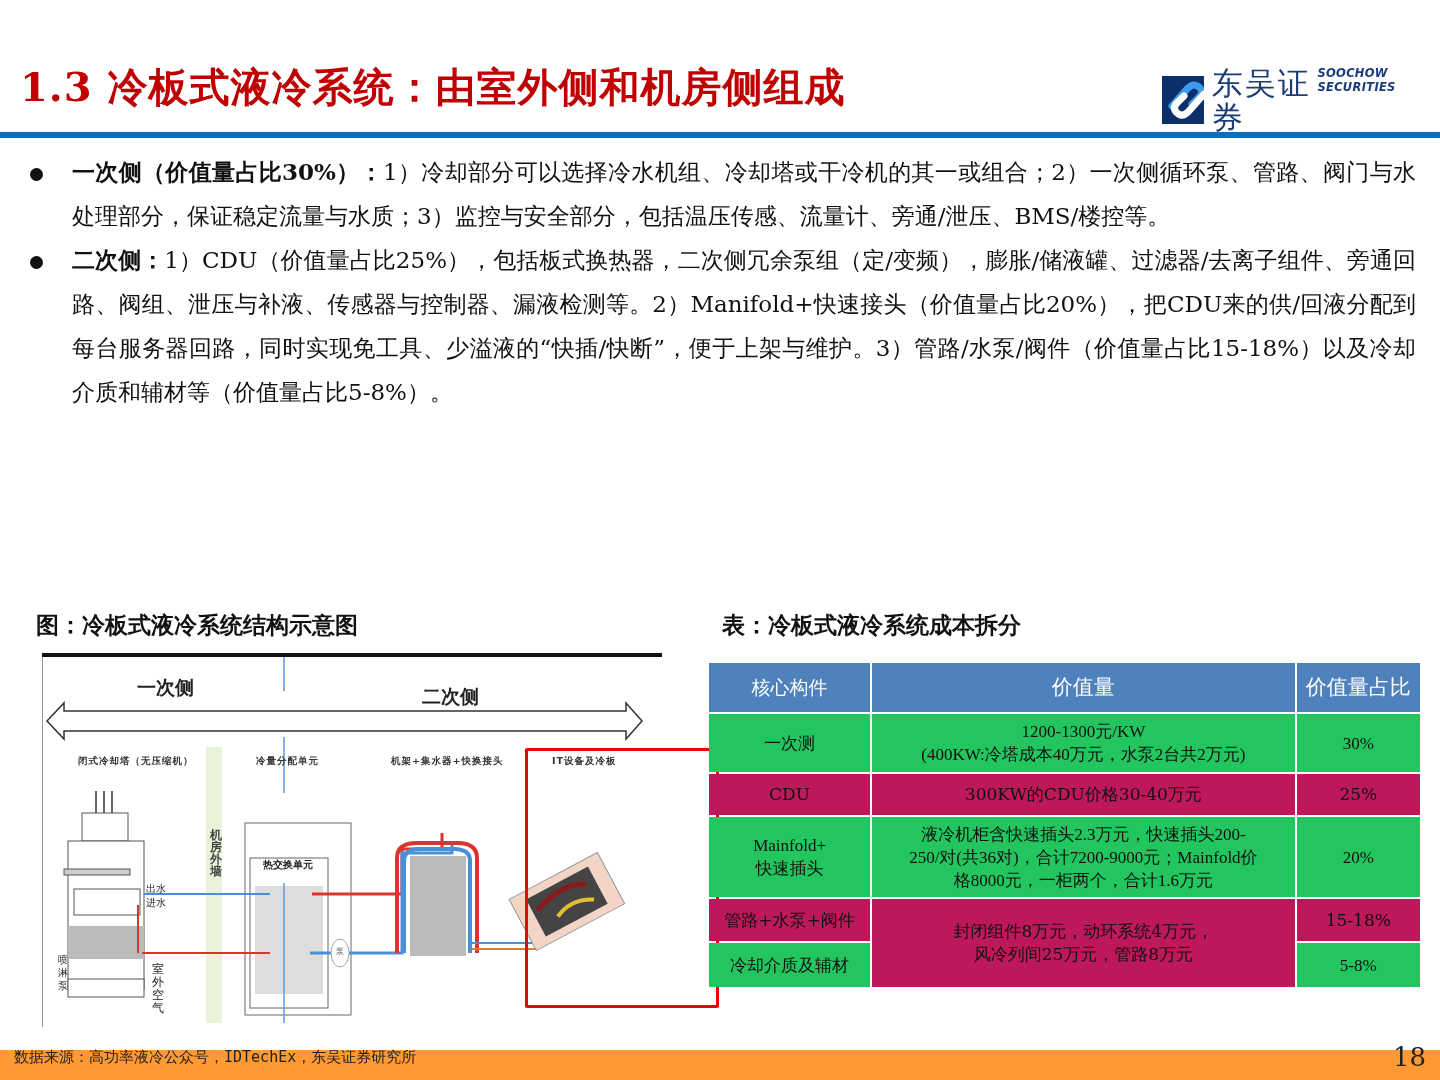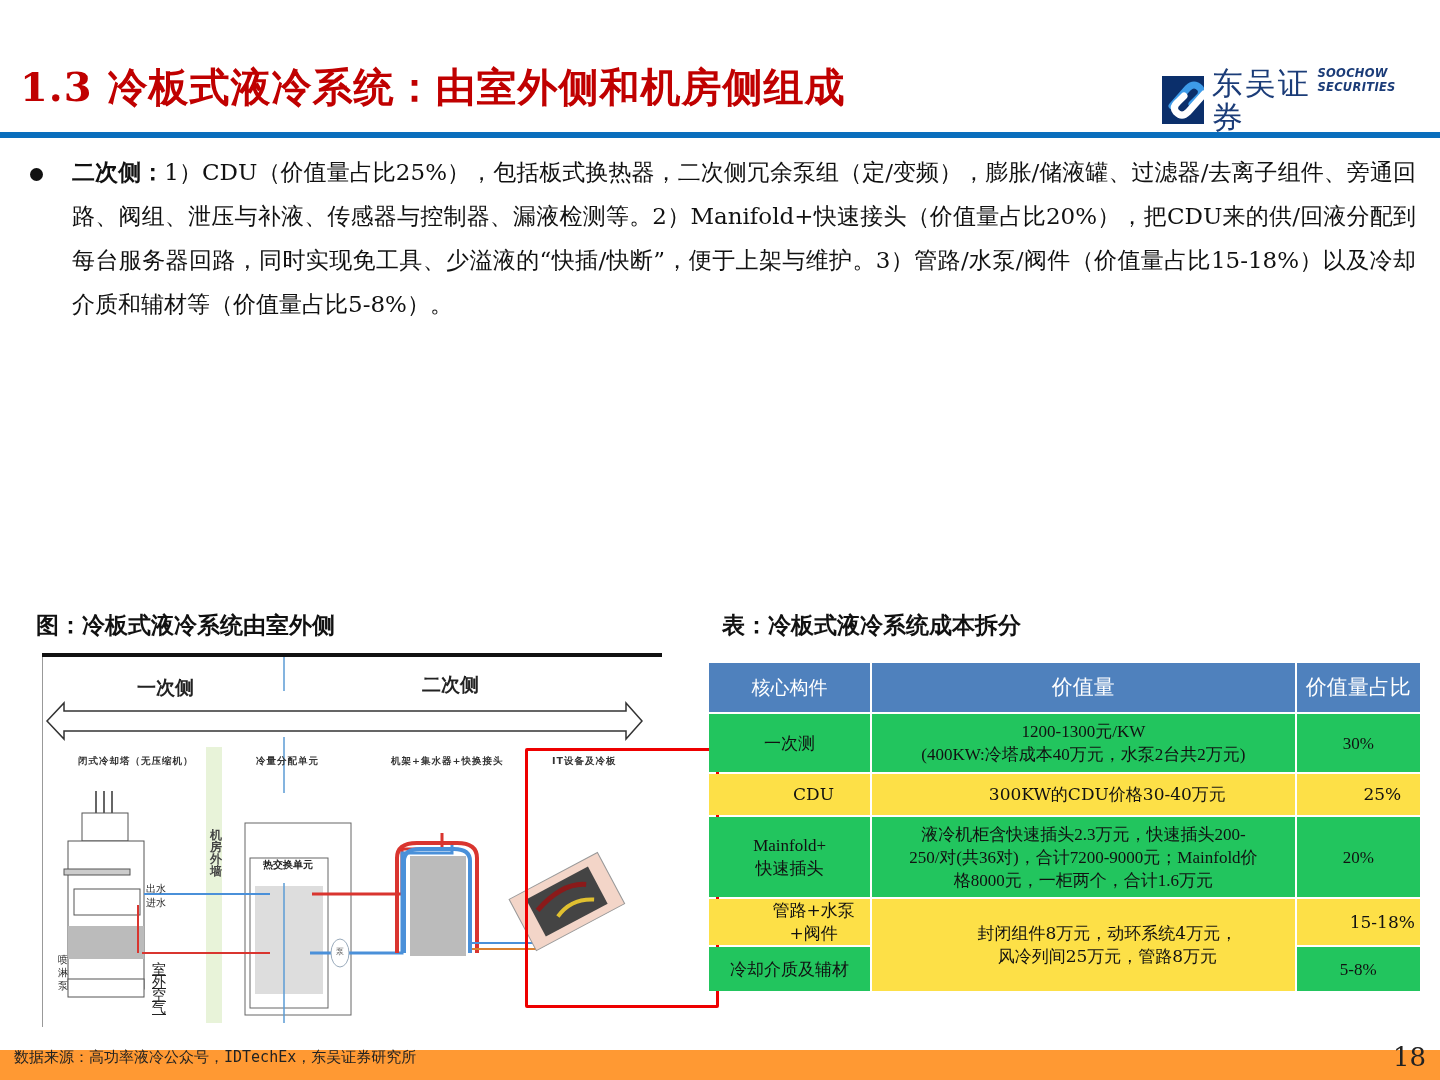--- a/index.html
+++ b/index.html
@@ -33,21 +33,21 @@
   .diag-label { position: absolute; font-family: "DejaVu Sans", sans-serif; font-weight: bold; color: #222; }
   .small { font-size: 9.5px; font-weight: bold; color: #333; letter-spacing: 1px; }
   .redbox { position: absolute; left: 483px; top: 95px; width: 194px; height: 260px; border: 3px solid #e00; border-radius: 2px; }
 
   
   .table { position: absolute; left: 707px; top: 661px; width: 715px; font-family: "DejaVu Serif", serif; }
   table { border-collapse: separate; border-spacing: 2px; width: 100%; }
   td, th { text-align: center; vertical-align: middle; font-size: 17px; line-height: 23px; }
   th { background: #4f81bd; color: #fff; font-weight: normal; height: 49px; font-size: 21px; font-family: "DejaVu Sans", sans-serif; }
   td { font-size: 17px; }
-  .grey { background: #fde047; padding-left: 48px; }
+  .grey { background: #be185d; }
   .white { background: #22c55e; font-family: Liberation Serif, serif; }
 
   
   .footer { position: absolute; left: 0; top: 1050px; width: 1440px; height: 30px; background: #ff9933; display: flex; align-items: center; justify-content: space-between; padding: 0 14px 16px 14px; }
   .footer-src { font-family: "DejaVu Sans Mono", monospace; font-size: 15px; color: #222; }
   .footer-page { font-family: "DejaVu Serif", serif; font-size: 26px; color: #222; }
 </style>
 </head>
 <body>
 
@@ -63,25 +63,29 @@
   <div class="logo-text">
     <span class="logo-cn">东吴证券</span>
     <span class="logo-en">SOOCHOW SECURITIES</span>
   </div>
 </div>
 <div class="rule"></div>
 
 <div class="bullets">
   <div class="bullet">
     <div class="dot"><span></span></div>
+    <div class="body"><span class="b">一次侧（价值量占比30%）：</span><span>1）冷却部分可以选择冷水机组、冷却塔或干冷机的其一或组合；2）一次侧循环泵、管路、阀门与水处理部分，保证稳定流量与水质；3）监控与安全部分，包括温压传感、流量计、旁通/泄压、BMS/楼控等。</span></div>
+  </div>
+  <div class="bullet">
+    <div class="dot"><span></span></div>
     <div class="body"><span class="b">二次侧：</span><span>1）CDU（价值量占比25%），包括板式换热器，二次侧冗余泵组（定/变频），膨胀/储液罐、过滤器/去离子组件、旁通回路、阀组、泄压与补液、传感器与控制器、漏液检测等。2）Manifold+快速接头（价值量占比20%），把CDU来的供/回液分配到每台服务器回路，同时实现免工具、少溢液的“快插/快断”，便于上架与维护。3）管路/水泵/阀件（价值量占比15-18%）以及冷却介质和辅材等（价值量占比5-8%）。</span></div>
   </div>
 </div>
 
-<div class="caption" style="left:36px; top:610px;">图：冷板式液冷系统由室外侧</div>
+<div class="caption" style="left:36px; top:610px;">图：冷板式液冷系统结构示意图</div>
 
 <div class="diagram">
   <div class="diag-topbar"></div>
   <div class="diag-leftbar"></div>
   <svg width="636" height="374" style="position:absolute;left:0;top:0;">
 
     <line x1="242" y1="4" x2="242" y2="38" stroke="#5b9bd5" stroke-width="1.5"></line>
     <line x1="242" y1="84" x2="242" y2="140" stroke="#5b9bd5" stroke-width="1.5"></line>
 
     <path d="M5 68 L22 50 L22 58 L584 58 L584 50 L600 68 L584 86 L584 78 L22 78 L22 86 Z" fill="#fff" stroke="#333" stroke-width="1.5"></path>
@@ -118,31 +122,31 @@
     <line x1="430" y1="296" x2="495" y2="296" stroke="#d98030" stroke-width="2"></line>
 
     <g transform="translate(520 250) rotate(-28)">
       <rect x="-45" y="-28" width="100" height="58" fill="#f3d5c8" stroke="#999"></rect>
       <rect x="-30" y="-20" width="70" height="42" fill="#444"></rect>
       <path d="M-25 -5 Q10 -18 30 -5" stroke="#8b1a1a" stroke-width="5" fill="none"></path>
       <path d="M-10 10 Q10 0 30 12" stroke="#e0c030" stroke-width="4" fill="none"></path>
     </g>
   </svg>
   <div class="diag-label" style="left:95px; top:22px; font-size:19px;">一次侧</div>
-  <div class="diag-label" style="left:380px; top:19px; font-size:19px;">二次侧</div>
+  <div class="diag-label" style="left:380px; top:31px; font-size:19px;">二次侧</div>
   <div class="diag-label small" style="left:36px; top:102px;">闭式冷却塔（无压缩机）</div>
   <div class="diag-label small" style="left:214px; top:102px;">冷量分配单元</div>
   <div class="diag-label small" style="left:349px; top:102px;">机架+集水器+快换接头</div>
   <div class="diag-label small" style="left:510px; top:102px;">IT设备及冷板</div>
   <div class="diag-label" style="left:168px; top:176px; width:12px; font-size:12px; line-height:12px; color:#444;">机房外墙</div>
   <div class="diag-label" style="left:221px; top:205px; font-size:10px;">热交换单元</div>
   <div class="diag-label" style="left:104px; top:229px; font-size:10px; font-weight:normal;">出水</div>
   <div class="diag-label" style="left:104px; top:243px; font-size:10px; font-weight:normal;">进水</div>
   <div class="diag-label" style="left:16px; top:300px; width:12px; font-size:10px; line-height:13px; font-weight:normal;font-family:Liberation Serif, serif;">喷淋泵</div>
-  <div class="diag-label" style="left:110px; top:310px; width:22px; font-size:14px; line-height:13px; font-weight:normal;text-decoration:underline;">室外空气</div>
+  <div class="diag-label" style="left:110px; top:310px; width:22px; font-size:12px; line-height:13px; font-weight:normal;">室外空气</div>
   <div class="diag-label" style="left:294px; top:293px; font-size:8px; font-weight:normal; color:#666;">泵</div>
   <div class="redbox"></div>
 </div>
 
 <div class="caption" style="left:722px; top:610px;">表：冷板式液冷系统成本拆分</div>
 
 <div class="table">
   <table>
     <tbody>
         <tr>

